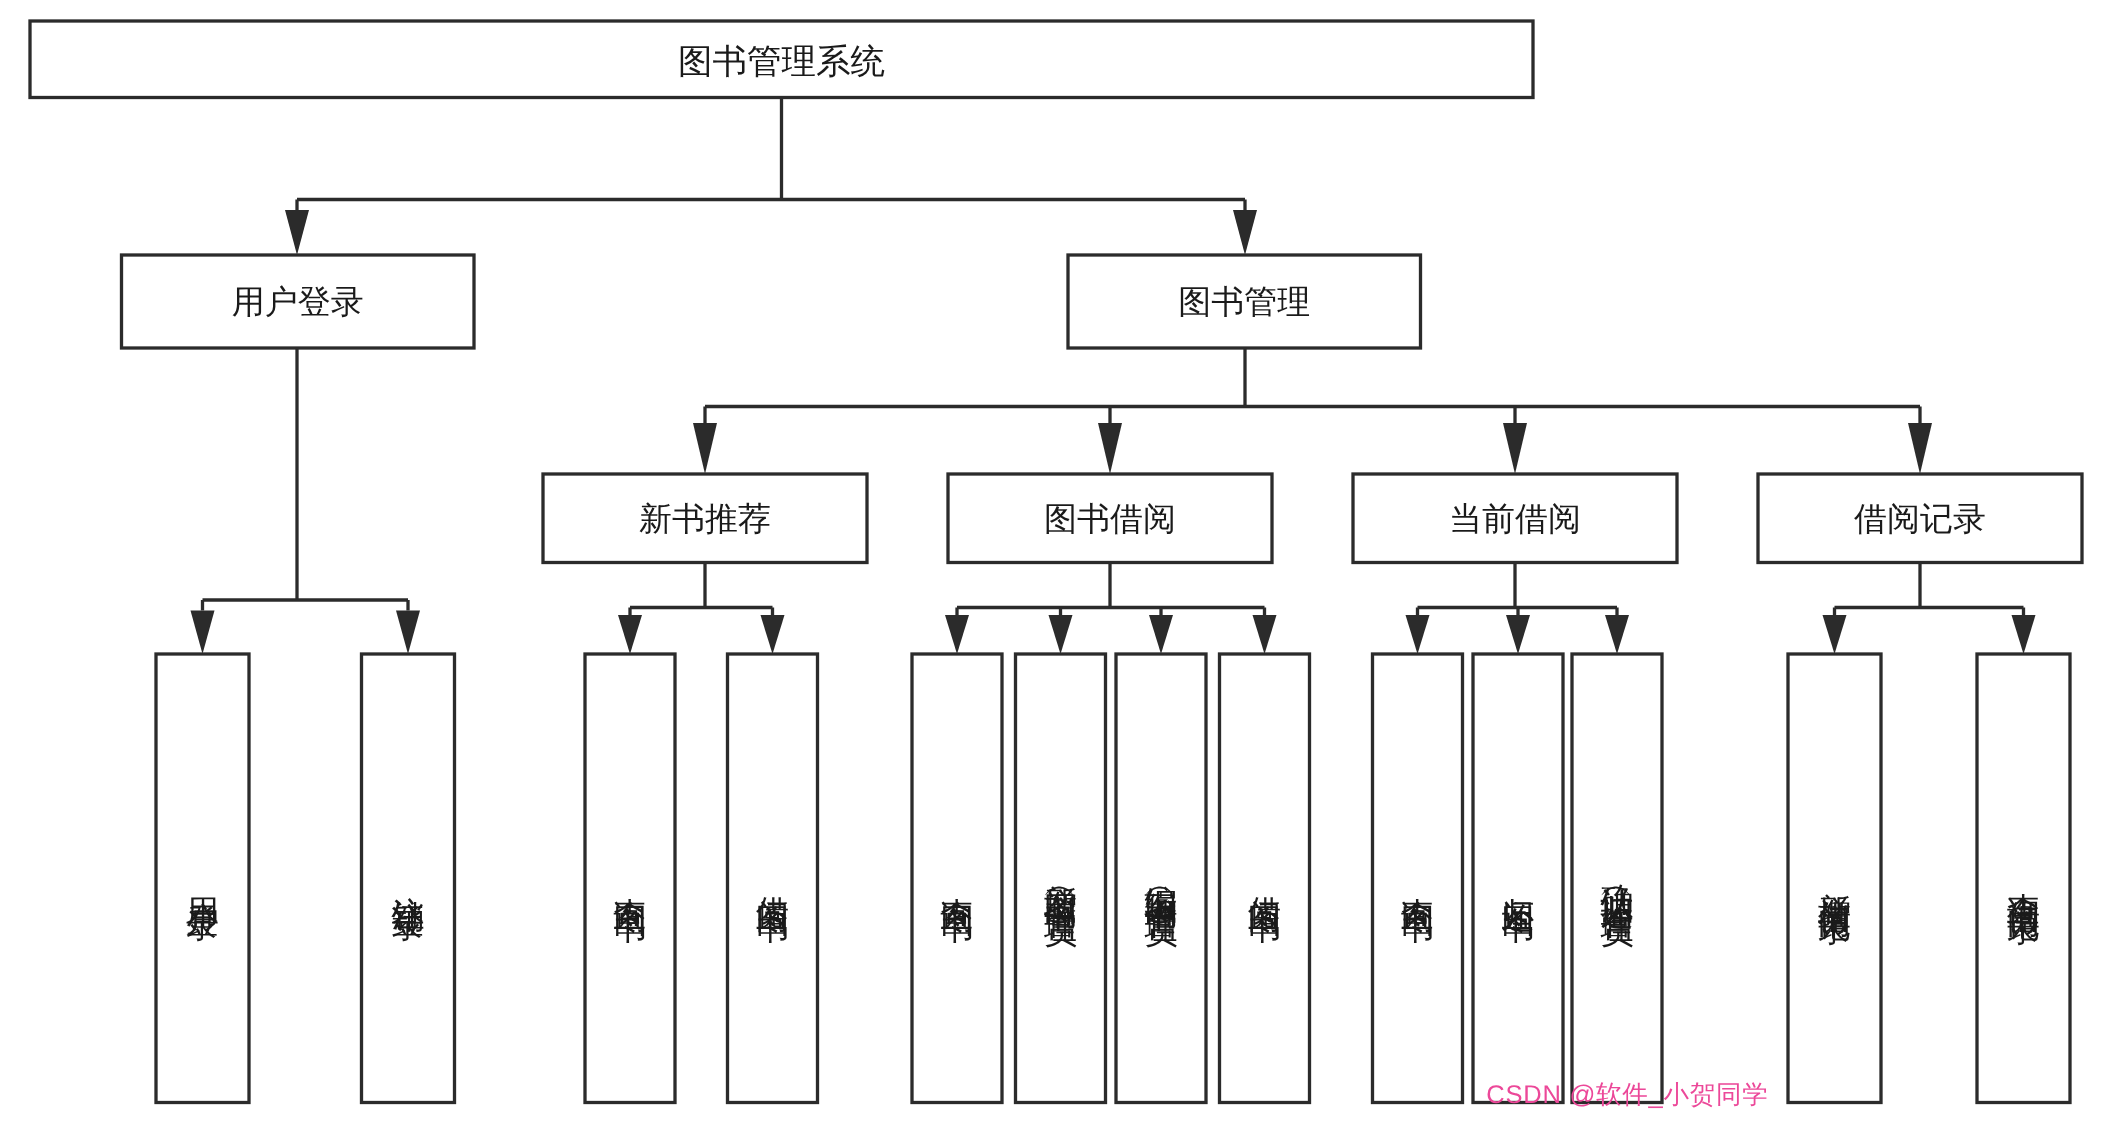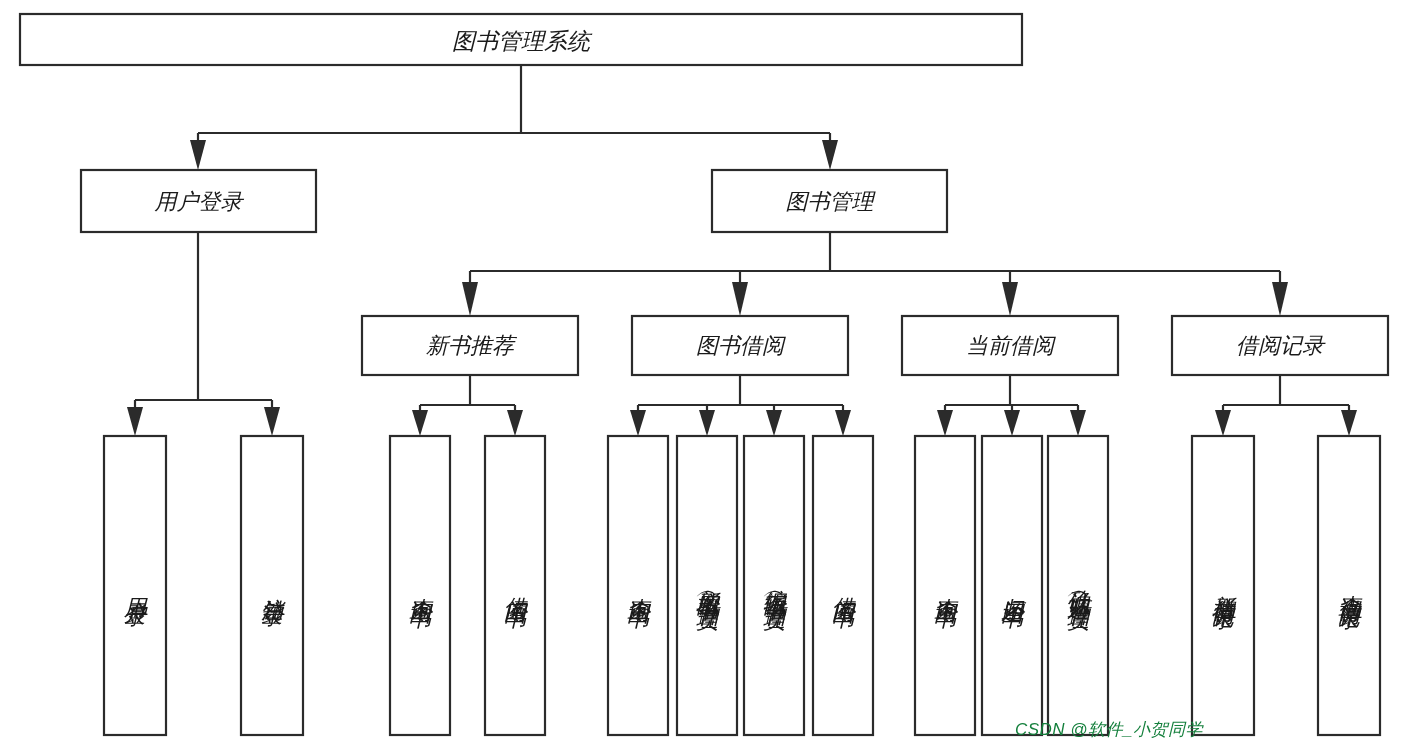--- a/index.html
+++ b/index.html
@@ -11,21 +11,20 @@
     width: 1405px;
     height: 747px;
     font-family: "Liberation Sans", "DejaVu Sans", sans-serif;
     overflow: hidden;
   }
   #diagram-root {
     position: relative;
     width: 1203px;
     height: 747px;
     background: #ffffff;
-    font-style: italic;
   }
   svg#diagram-svg {
     position: absolute;
     left: 0;
     top: 0;
     width: 1405px;
     height: 747px;
   }
   .node-box {
     fill: #ffffff;
@@ -66,25 +65,25 @@
     font-family: "Liberation Sans", "DejaVu Sans", sans-serif;
     font-size: 22px;
     line-height: 1;
     letter-spacing: 3px;
     color: #1a1a1a;
     white-space: nowrap;
     pointer-events: none;
   }
   .watermark {
     position: absolute;
-    right: 0;
+    right: 24px;
     bottom: 6px;
     font-family: "Liberation Sans", "DejaVu Sans", sans-serif;
     font-size: 17px;
-    color: #15803d;
+    color: #ec4899;
     letter-spacing: 0.5px;
     white-space: nowrap;
   }
 </style>
 </head>
 <body>
 
 <div id="diagram-root">
 
   <svg id="diagram-svg" viewBox="0 0 1405 747">

